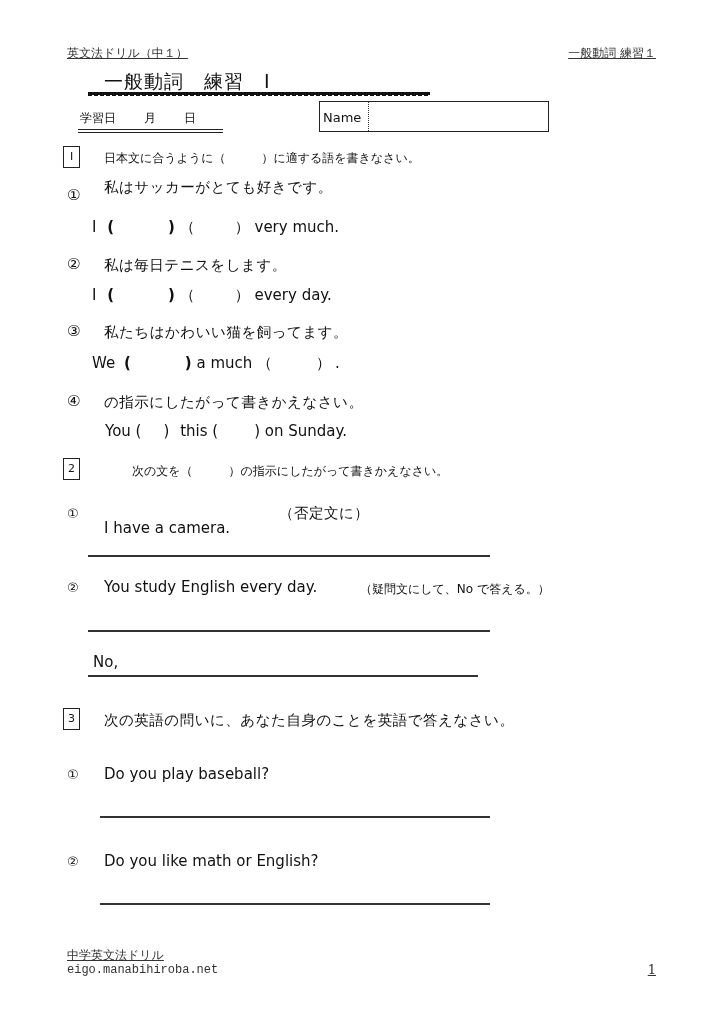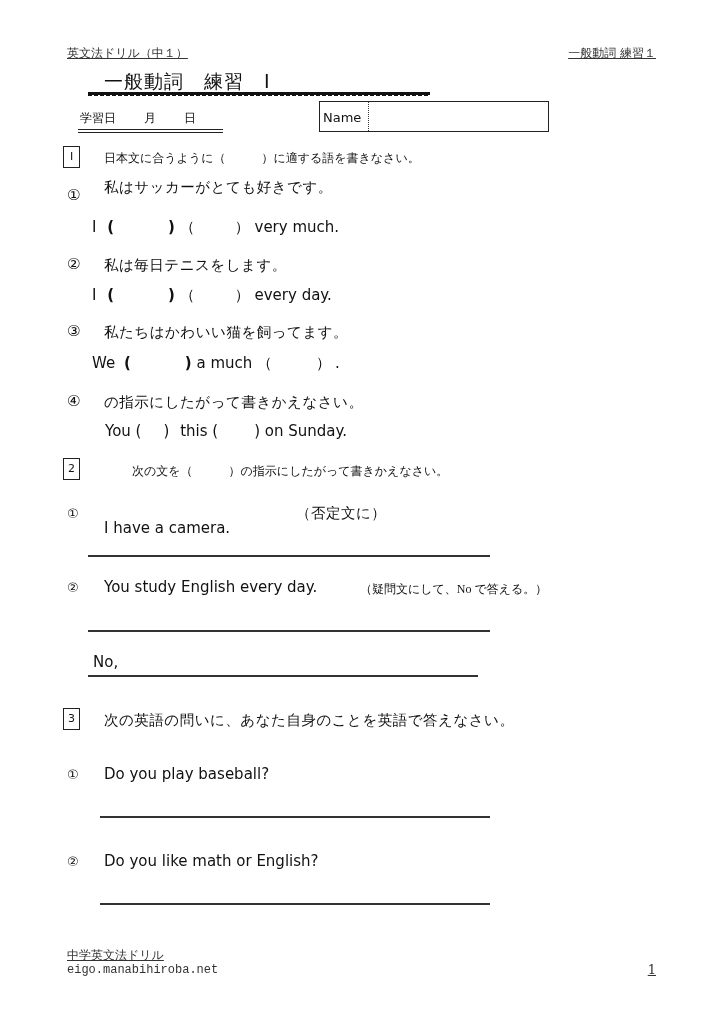--- a/index.html
+++ b/index.html
@@ -94,26 +94,26 @@
   <span>You (</span><span style="display:inline-block;width:22px;"></span><span>)</span>
   <span style="margin-left:6px;">this  (</span><span style="display:inline-block;width:36px;"></span><span>)</span>
   <span>on Sunday.</span>
 </div>
 
 <div class="abs sec-box sans" style="left:63px;top:458px;">2</div>
 <div class="abs sans sec-inst" style="left:104px;top:463px;margin-left:28px;">次の文を（　　　）の指示にしたがって書きかえなさい。</div>
 
 <div class="abs sans" style="left:67px;top:506px;font-size:13px;">①</div>
 <div class="abs sans q-en" style="left:104px;top:519px;">I have a camera.</div>
-<div class="abs sans q-jp" style="left:296px;top:504px;">（否定文に）</div>
+<div class="abs sans q-jp" style="left:279px;top:504px;">（否定文に）</div>
 <div class="abs answer-line" style="left:88px;top:555px;width:402px;"></div>
 
 <div class="abs sans" style="left:67px;top:580px;font-size:13px;">②</div>
 <div class="abs sans q-en" style="left:104px;top:578px;">You study English every day.</div>
-<div class="abs sans" style="left:360px;top:581px;font-size:12px;font-family:Liberation Serif, serif;">（疑問文にして、No で答える。）</div>
+<div class="abs sans" style="left:360px;top:581px;font-size:12px;">（疑問文にして、No で答える。）</div>
 <div class="abs answer-line" style="left:88px;top:630px;width:402px;"></div>
 
 <div class="abs sans q-en" style="left:93px;top:653px;">No,</div>
 <div class="abs answer-line" style="left:88px;top:675px;width:390px;"></div>
 
 <div class="abs sec-box sans" style="left:63px;top:708px;">3</div>
 <div class="abs sans q-jp" style="left:104px;top:711px;">次の英語の問いに、あなた自身のことを英語で答えなさい。</div>
 
 <div class="abs sans" style="left:67px;top:767px;font-size:13px;">①</div>
 <div class="abs sans q-en" style="left:104px;top:765px;">Do you play baseball?</div>

